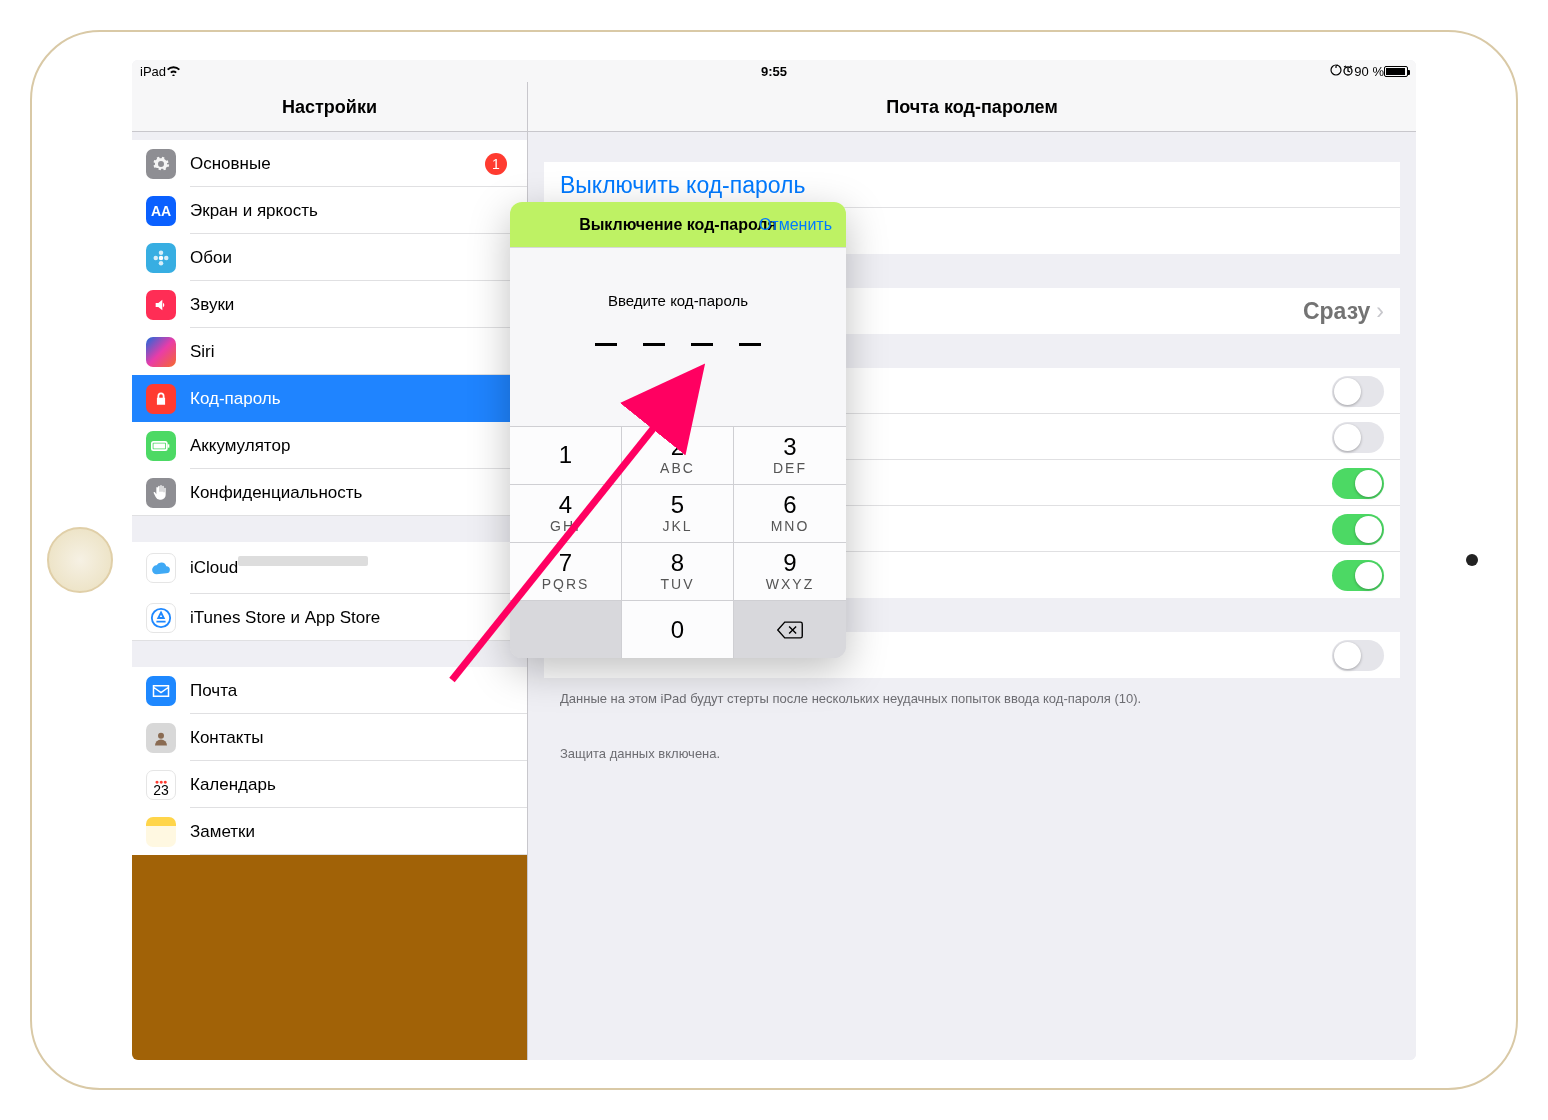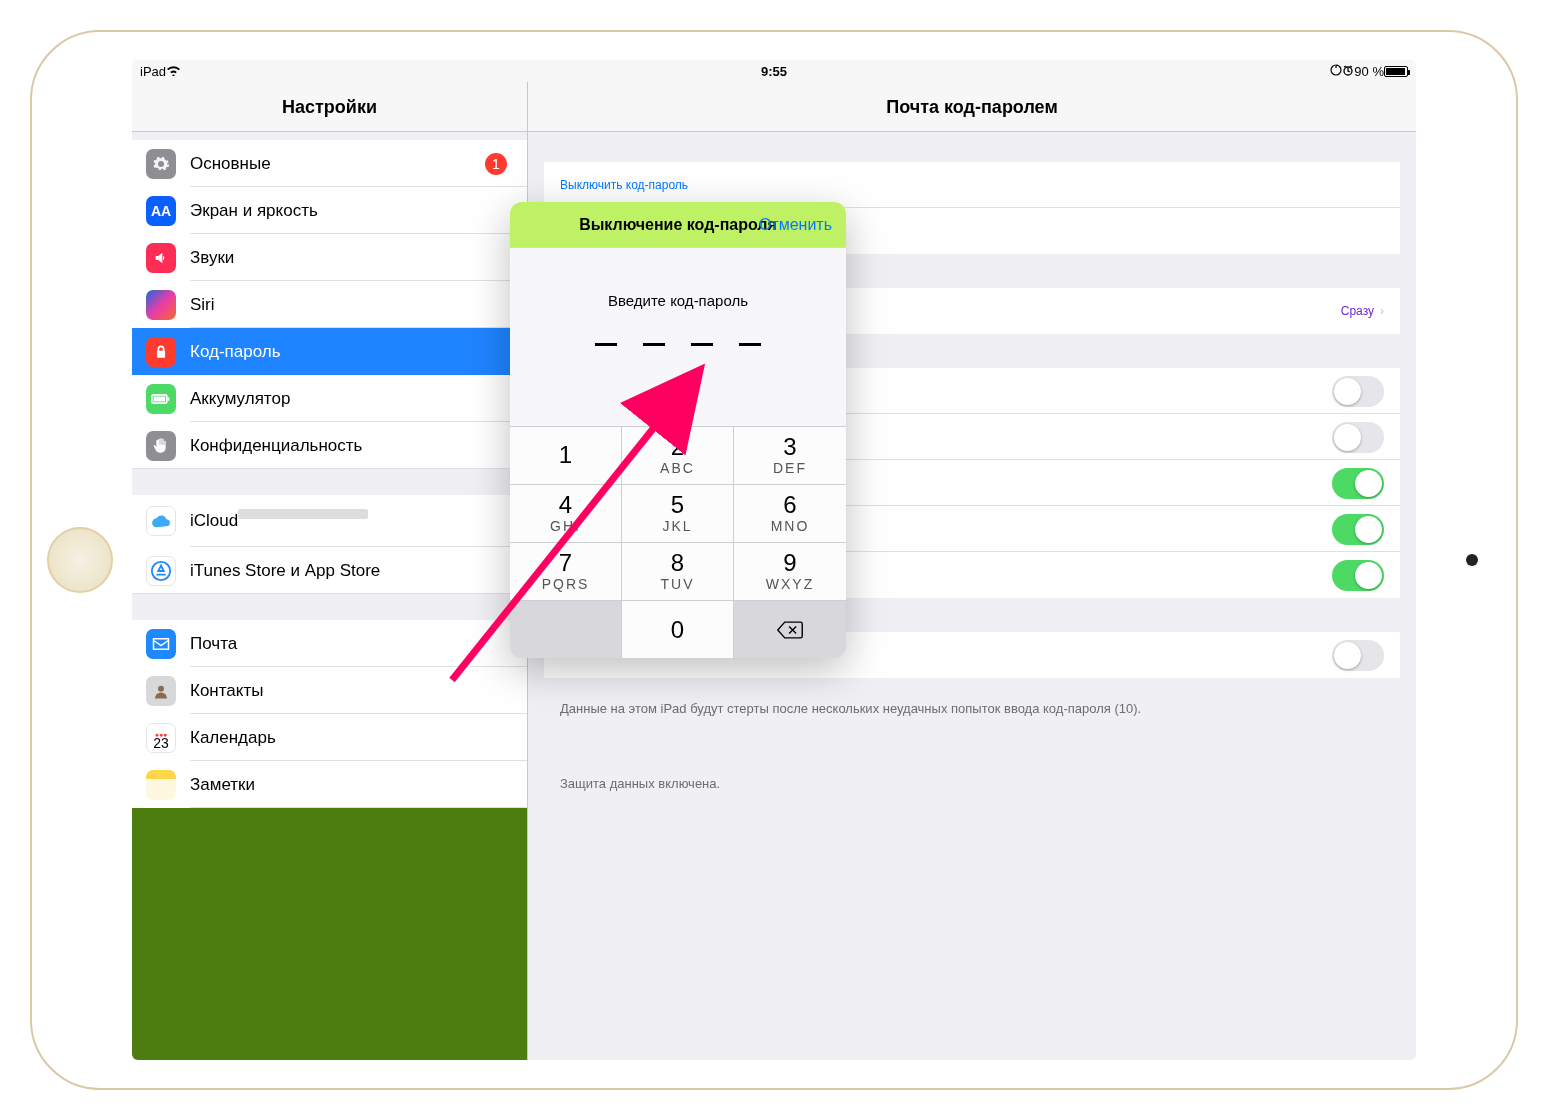--- a/index.html
+++ b/index.html
@@ -15,21 +15,21 @@
 .statusbar{height:22px;background:#f7f7f8;font-size:13px;color:#000;display:flex;align-items:center;padding:0 8px;justify-content:space-between;}
 .statusbar .left,.statusbar .right{display:flex;align-items:center;gap:0;}
 .statusbar .center{position:absolute;left:50%;transform:translateX(-50%);font-weight:600;}
 .wifi{display:inline-block;}
 .battery{display:inline-block;width:24px;height:11px;border:1px solid #000;border-radius:2px;position:relative;}
 .battery::after{content:'';position:absolute;right:-3px;top:3px;width:2px;height:5px;background:#000;border-radius:0 1px 1px 0;}
 .battery i{position:absolute;left:1px;top:1px;bottom:1px;width:88%;background:#000;}
 
 
 .cols{display:flex;height:calc(100% - 22px);}
-.sidebar{width:396px;border-right:1px solid #c8c7cc;background:#4d7c0f;display:flex;flex-direction:column;}
+.sidebar{width:396px;border-right:1px solid #c8c7cc;background:#a16207;display:flex;flex-direction:column;}
 .detail{flex:1;background:#efeff4;overflow:hidden;position:relative;}
 
 .pane-title{height:50px;line-height:50px;text-align:center;font-weight:600;font-size:18px;background:#f7f7f8;border-bottom:1px solid #c8c7cc;}
 
 .list{background:#fff;}
 .group-gap{height:26px;background:#efeff4;}
 .row{display:flex;align-items:center;height:47px;padding-left:14px;position:relative;}
 .row .sep{position:absolute;left:58px;right:0;bottom:0;height:1px;background:#e0e0e2;}
 .row.last .sep{left:0;}
 .row.selected{background:#1f84ff;color:#fff;}
@@ -51,31 +51,31 @@
 .ic-priv{background:#8e8e93;}
 .ic-cloud{background:#fff;border:1px solid #e5e5e5;}
 .ic-itunes{background:#fff;border:1px solid #e5e5e5;}
 .ic-mail{background:#1e88ff;}
 .ic-cont{background:#d8d8d8;}
 .ic-cal{background:#fff;border:1px solid #e5e5e5;color:#000;font-size:8px;line-height:8px;text-align:right;flex-direction:column}
 .ic-notes{background:linear-gradient(#ffd54a 30%,#fff8e1 30%);}
 
 
 .dgroup{background:#fff;margin:24px 16px 0;border-radius:0;}
-.drow{height:46px;display:flex;align-items:center;padding:16px 16px;font-size:12px;position:relative;justify-content:space-between;}
+.drow{height:46px;display:flex;align-items:center;padding:16px 16px;font-size:23px;position:relative;justify-content:space-between;}
 .drow .dsep{position:absolute;left:16px;right:0;bottom:0;height:1px;background:#e0e0e2;}
 .link{color:#007aff;}
-.dval{color:#6d28d9;}
+.dval{color:#737373;font-weight:bold;}
 .chev{color:#c7c7cc;margin-left:6px;}
 .switch{width:52px;height:31px;border-radius:16px;background:#e5e5ea;position:relative;}
 .switch.on{background:#4cd964;}
 .switch .knob{position:absolute;top:2px;width:27px;height:27px;border-radius:50%;background:#fff;box-shadow:0 1px 3px rgba(0,0,0,.3);}
 .switch .knob{left:2px;}
 .switch.on .knob{left:23px;}
-.foot{font-size:13px;color:#6d6d72;padding:22px 32px;line-height:17px;}
+.foot{font-size:13px;color:#6d6d72;padding:12px 32px;line-height:17px;}
 
 
 .modal{position:absolute;left:378px;top:142px;width:336px;background:#f7f7f9;border-radius:12px;box-shadow:0 12px 40px rgba(0,0,0,.25);overflow:hidden;z-index:10;}
 .mhead{height:46px;display:flex;align-items:center;justify-content:center;position:relative;border-bottom:1px solid #d7d7db;background:#bef264;}
 .mhead .mtitle{font-weight:600;font-size:16px;}
 .mhead .mcancel{position:absolute;right:14px;color:#007aff;font-size:16px;}
 .mprompt{text-align:center;font-size:15px;margin-top:44px;color:#000;}
 .dashes{display:flex;justify-content:center;gap:26px;margin:34px 0 80px;}
 .dashes span{width:22px;height:3px;background:#000;display:block;}
 .keypad{display:grid;grid-template-columns:repeat(3,1fr);background:#cfcfd3;}
@@ -143,20 +143,35 @@
             <span class="label">Основные</span>
             <div class="badge">1</div>
             <div class="sep"></div>
           </div>
           <div class="row">
             <div class="icon ic-display">AA</div>
             <span class="label">Экран и яркость</span>
               <div class="sep"></div>
           </div>
           <div class="row">
+            <div class="icon ic-wall">
+                <svg width="18" height="18" viewBox="0 0 24 24" fill="#fff">
+                  <circle cx="12" cy="12" r="3"></circle>
+                  <g opacity=".8">
+                    <circle cx="12" cy="5" r="3"></circle>
+                    <circle cx="12" cy="19" r="3"></circle>
+                    <circle cx="5" cy="12" r="3"></circle>
+                    <circle cx="19" cy="12" r="3"></circle>
+                  </g>
+                </svg>
+              </div>
+            <span class="label">Обои</span>
+              <div class="sep"></div>
+          </div>
+          <div class="row">
             <div class="icon ic-sound">
                 <svg width="16" height="16" viewBox="0 0 24 24" fill="#fff">
                   <path d="M4 9v6h4l6 5V4l-6 5H4zm13 3a4 4 0 00-2-3.5v7A4 4 0 0017 12z"></path>
                 </svg>
               </div>
             <span class="label">Звуки</span>
               <div class="sep"></div>
           </div>
           <div class="row">
             <div class="icon ic-siri"></div>

